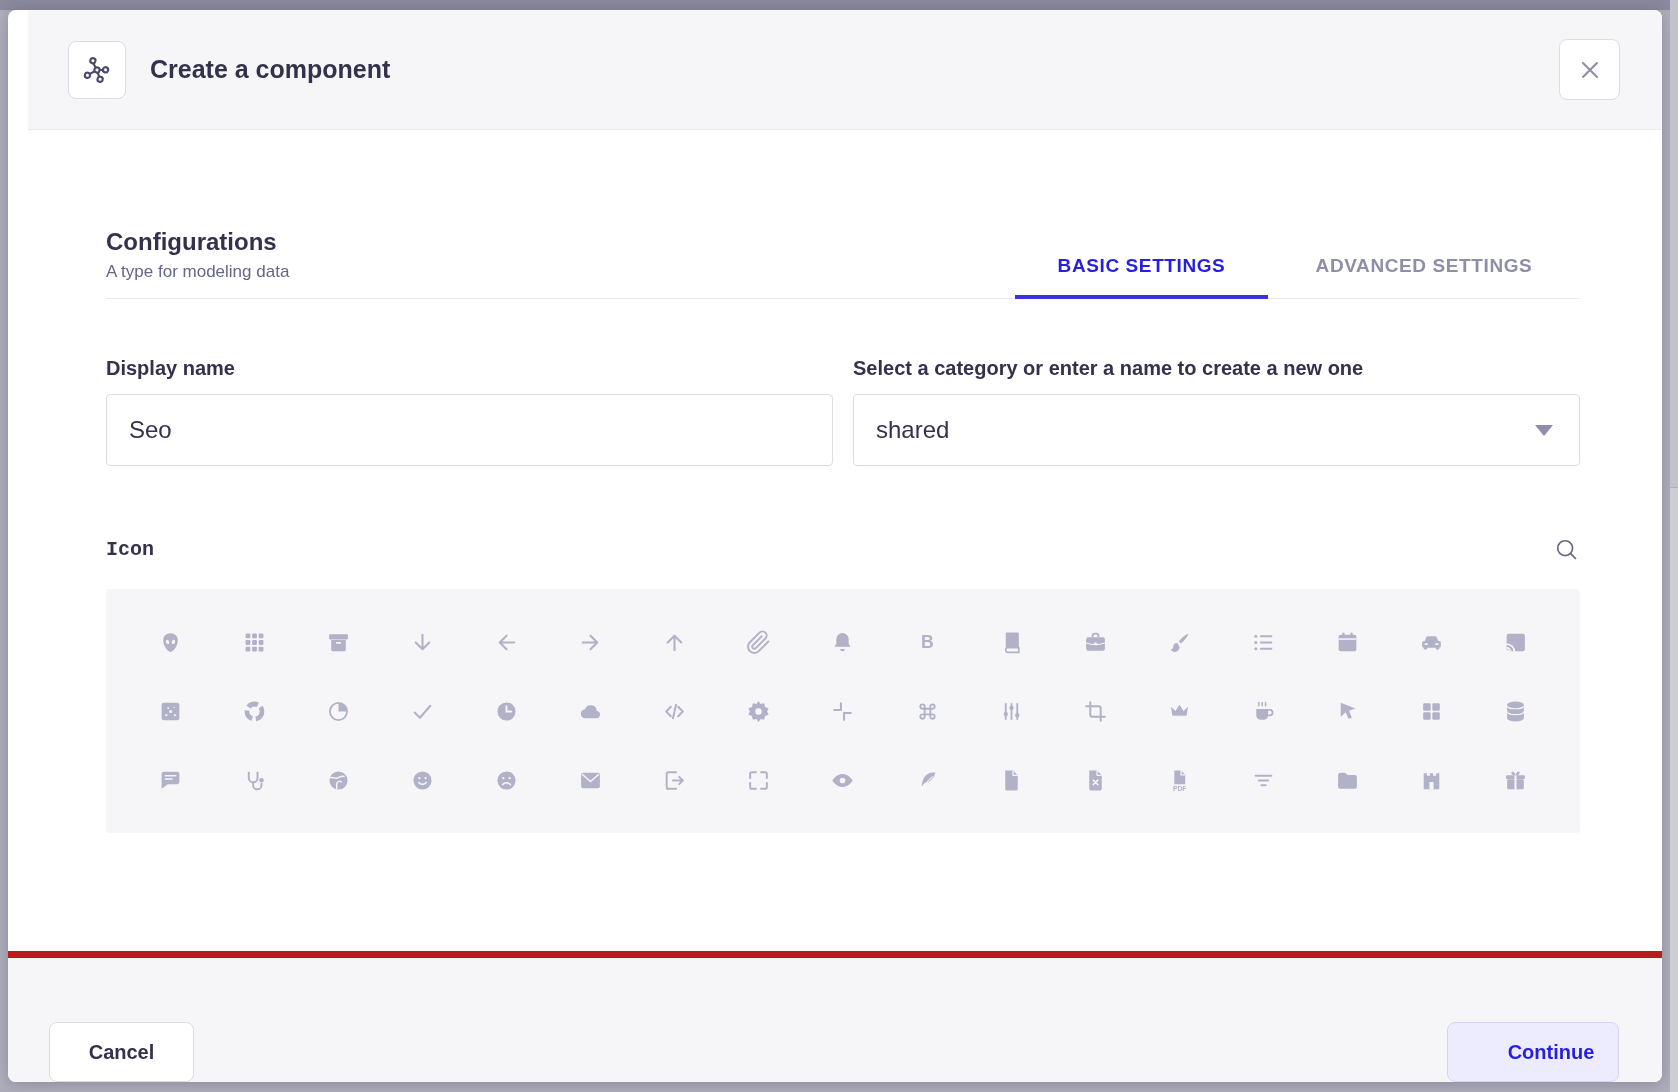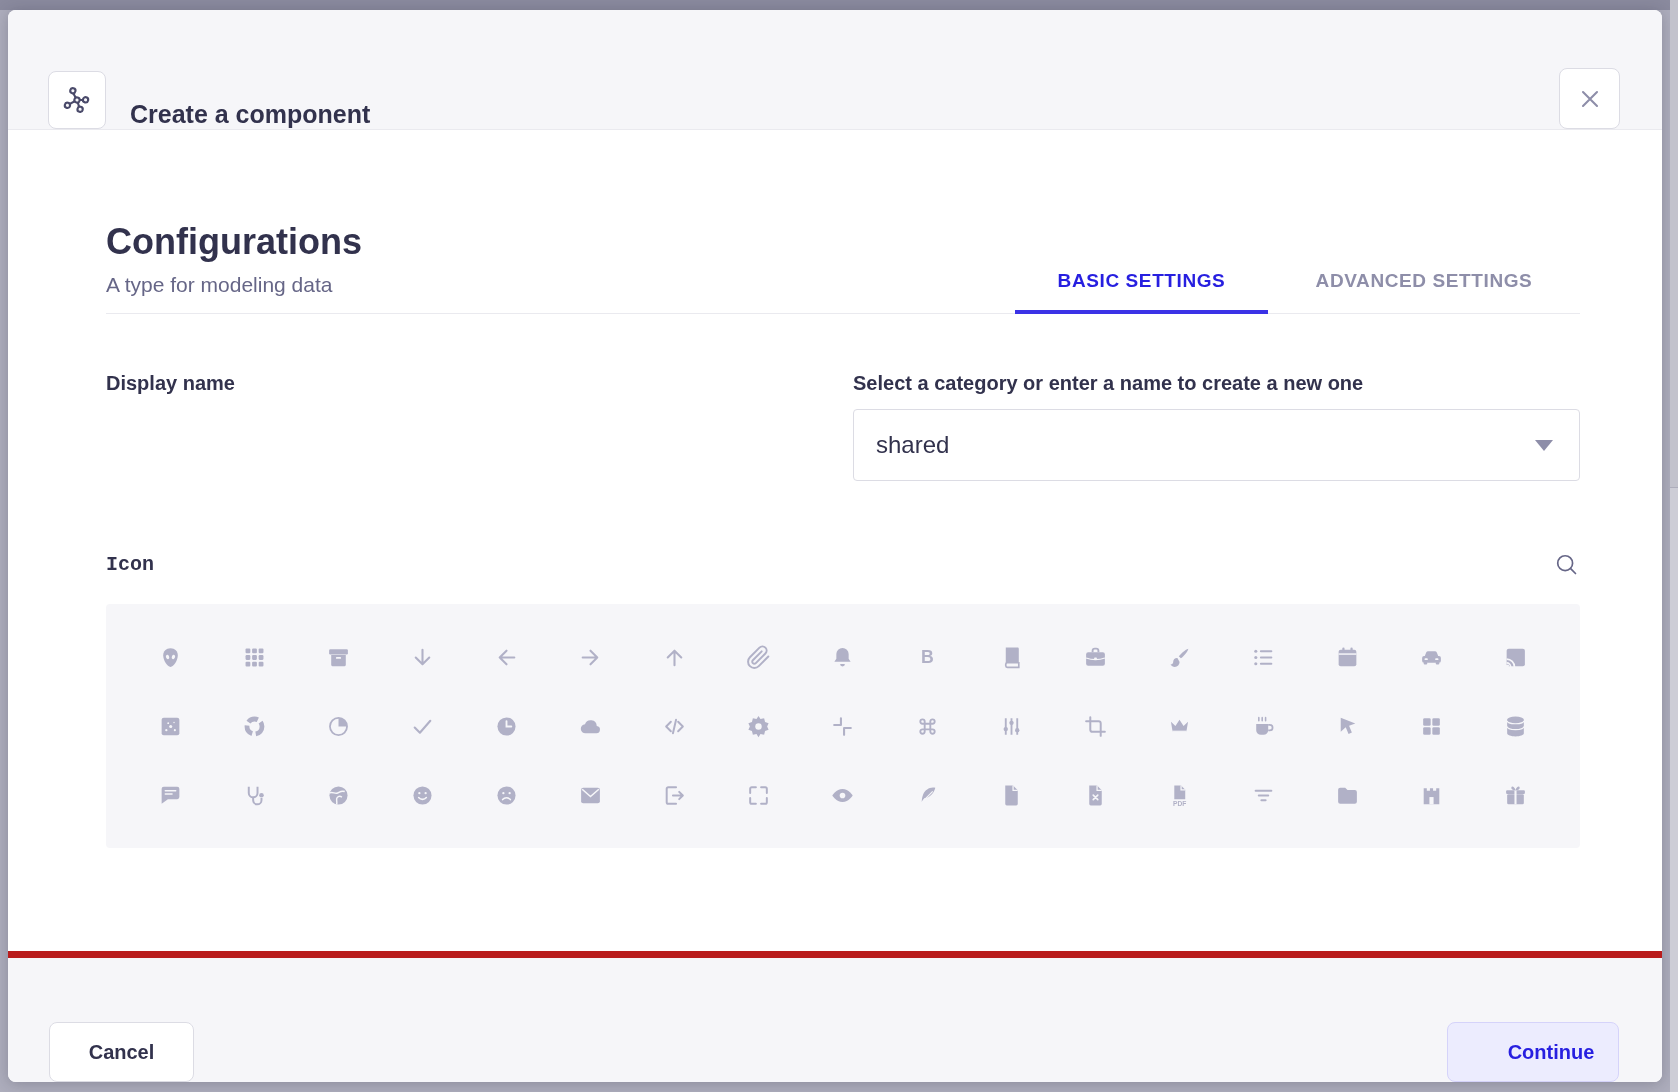--- a/index.html
+++ b/index.html
@@ -15,42 +15,42 @@
 
   .modal {
     position:absolute; left:8px; top:10px; width:1654px; height:1072px;
     background:#ffffff; border-radius:8px; overflow:hidden;
     box-shadow:0 2px 15px rgba(33,33,52,.25);
   }
 
   
   .modal-header {
     height:120px; background:#f6f6f9; border-bottom:1px solid #eaeaef;
-    display:flex; align-items:flex-end; padding:0 42px 0 40px;
+    display:flex; align-items:center; padding:0 42px 0 40px;margin-left:20px;
   }
   .header-icon-box {
     width:58px; height:58px; background:#fff; border:1px solid #dcdce4; border-radius:8px;
     display:flex; align-items:center; justify-content:center; margin-right:24px;
   }
   .header-title { flex:1; font-size:25px; font-weight:700; color:#32324d; }
   .close-btn {
     width:61px; height:61px; background:#fff; border:1px solid #dcdce4; border-radius:8px;
     display:flex; align-items:center; justify-content:center; cursor:pointer;
   }
 
   
   .modal-body { position:relative; height:820px; }
   .content { margin:0 82px 0 98px; }
 
   .section-head {
     display:flex; justify-content:space-between; align-items:flex-end;
     margin-top:92px; border-bottom:1px solid #eaeaef;
   }
-  .section-titles h2 { font-size:36px; line-height:40px; font-weight:700; color:#32324d; }
-  .section-titles p { font-size:21px; color:#666687; margin:11px 0 16px 0; }
+  .section-titles h2 { font-size:24px; line-height:40px; font-weight:700; color:#32324d; }
+  .section-titles p { font-size:17px; color:#666687; margin:0 0 16px 0; }
   .tabs { display:flex; }
   .tab {
     text-align:center; font-size:19px; font-weight:600; letter-spacing:.6px;
     color:#8e8ea9; padding:0 0 18px 0; border-bottom:4px solid transparent;
     margin-bottom:-1px; cursor:pointer;
   }
   .tab.basic { width:253px; }
   .tab.advanced { width:312px; }
   .tab.active { color:#271fe0; border-bottom-color:#3b32e6; }
 
@@ -135,20 +135,21 @@
         </div>
         <div class="tabs">
           <div class="tab basic active">BASIC SETTINGS</div>
           <div class="tab advanced">ADVANCED SETTINGS</div>
         </div>
       </div>
 
       <div class="form-row">
         <div class="field">
           <label class="field-label">Display name</label>
+          <input class="text-input" type="text" value="Seo" style="">
         </div>
         <div class="field">
           <label class="field-label">Select a category or enter a name to create a new one</label>
           <div class="select-box">
             <span class="select-value">shared</span>
             <span class="caret-down"></span>
           </div>
         </div>
       </div>
 

